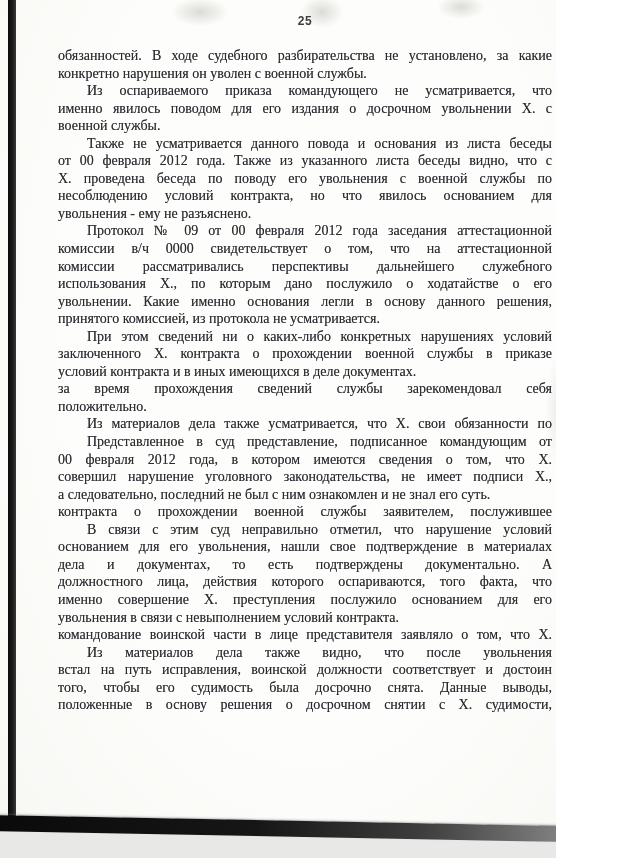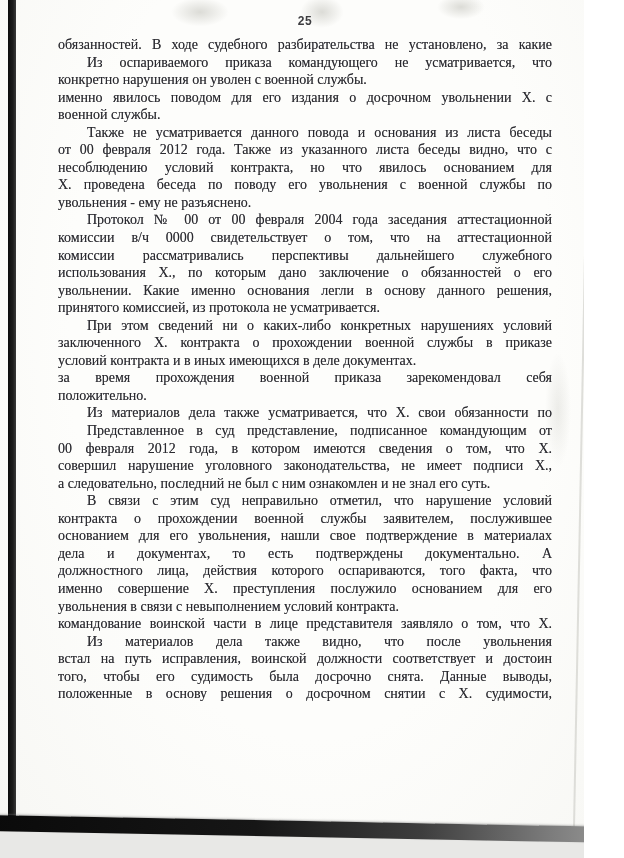--- a/index.html
+++ b/index.html
@@ -3,21 +3,20 @@
 <meta charset="utf-8">
 <style>
   html, body { margin: 0; padding: 0; background: #ffffff; }
   .screen {
     position: relative;
     width: 556px;
     height: 858px;
     overflow: hidden;
     background: #ec4899;
     font-family: "Liberation Serif", "DejaVu Serif", serif;
-    padding-left: 28px;
   }
   .paper {
     position: absolute;
     left: 0; top: 0;
     width: 624px; height: 858px;
     background: radial-gradient(ellipse at 50% 38%, #fdfdfb 55%, #f8f8f5 92%, #f3f3f0 100%);
   }
   
   .edge-left {
     position: absolute;
@@ -72,21 +71,21 @@
     width: 494px;
     text-align: center;
     font-family: "Liberation Sans", "DejaVu Sans", sans-serif;
     font-weight: 700;
     font-size: 12px;
     color: #3d3d40;
     letter-spacing: 0.5px;
   }
   .text-block {
     position: absolute;
-    left: 58px; top: 36px;
+    left: 58px; top: 47px;
     width: 494px;
   }
   .line {
     font-size: 14px;
     line-height: 17.55px;
     color: #2b2b31;
     text-align: justify;
     white-space: normal;
     text-shadow: 0 0 0.6px rgba(43,43,49,0.55);
   }
@@ -101,47 +100,47 @@
 
   <div class="smudge s1"></div>
   <div class="smudge s2"></div>
   <div class="smudge s3"></div>
   <div class="smudge s4"></div>
 
   <div class="page-number">25</div>
 
   <div class="text-block">
       <div class="line just">обязанностей. В ходе судебного разбирательства не установлено, за какие</div>
+      <div class="line">конкретно нарушения он уволен с военной службы.</div>
       <div class="line indent just">Из оспариваемого приказа командующего не усматривается, что</div>
-      <div class="line">конкретно нарушения он уволен с военной службы.</div>
       <div class="line just">именно явилось поводом для его издания о досрочном увольнении Х. с</div>
       <div class="line">военной службы.</div>
       <div class="line indent just">Также не усматривается данного повода и основания из листа беседы</div>
       <div class="line just">от 00 февраля 2012 года. Также из указанного листа беседы видно, что с</div>
+      <div class="line just">Х. проведена беседа по поводу его увольнения с военной службы по</div>
       <div class="line just">несоблюдению условий контракта, но что явилось основанием для</div>
-      <div class="line just">Х. проведена беседа по поводу его увольнения с военной службы по</div>
       <div class="line">увольнения - ему не разъяснено.</div>
-      <div class="line indent just">Протокол № 00 от 00 февраля 2004 года заседания аттестационной</div>
+      <div class="line indent just">Протокол № 09 от 00 февраля 2012 года заседания аттестационной</div>
       <div class="line just">комиссии в/ч 0000 свидетельствует о том, что на аттестационной</div>
       <div class="line just">комиссии рассматривались перспективы дальнейшего служебного</div>
-      <div class="line just">использования Х., по которым дано заключение о обязанностей о его</div>
+      <div class="line just">использования Х., по которым дано послужило о ходатайстве о его</div>
       <div class="line just">увольнении. Какие именно основания легли в основу данного решения,</div>
       <div class="line">принятого комиссией, из протокола не усматривается.</div>
       <div class="line indent just">При этом сведений ни о каких-либо конкретных нарушениях условий</div>
       <div class="line just">заключенного Х. контракта о прохождении военной службы в приказе</div>
       <div class="line">условий контракта и в иных имеющихся в деле документах.</div>
-      <div class="line just">за время прохождения военной приказа зарекомендовал себя</div>
+      <div class="line just">за время прохождения сведений службы зарекомендовал себя</div>
       <div class="line">положительно.</div>
       <div class="line indent just">Из материалов дела также усматривается, что Х. свои обязанности по</div>
       <div class="line indent just">Представленное в суд представление, подписанное командующим от</div>
       <div class="line just">00 февраля 2012 года, в котором имеются сведения о том, что Х.</div>
       <div class="line just">совершил нарушение уголовного законодательства, не имеет подписи Х.,</div>
       <div class="line">а следовательно, последний не был с ним ознакомлен и не знал его суть.</div>
+      <div class="line just">контракта о прохождении военной службы заявителем, послужившее</div>
       <div class="line indent just">В связи с этим суд неправильно отметил, что нарушение условий</div>
-      <div class="line just">контракта о прохождении военной службы заявителем, послужившее</div>
       <div class="line just">основанием для его увольнения, нашли свое подтверждение в материалах</div>
       <div class="line just">дела и документах, то есть подтверждены документально. А</div>
       <div class="line just">должностного лица, действия которого оспариваются, того факта, что</div>
       <div class="line just">именно совершение Х. преступления послужило основанием для его</div>
       <div class="line">увольнения в связи с невыполнением условий контракта.</div>
       <div class="line just">командование воинской части в лице представителя заявляло о том, что Х.</div>
       <div class="line indent just">Из материалов дела также видно, что после увольнения</div>
       <div class="line just">встал на путь исправления, воинской должности соответствует и достоин</div>
       <div class="line just">того, чтобы его судимость была досрочно снята. Данные выводы,</div>
       <div class="line just">положенные в основу решения о досрочном снятии с Х. судимости,</div>

